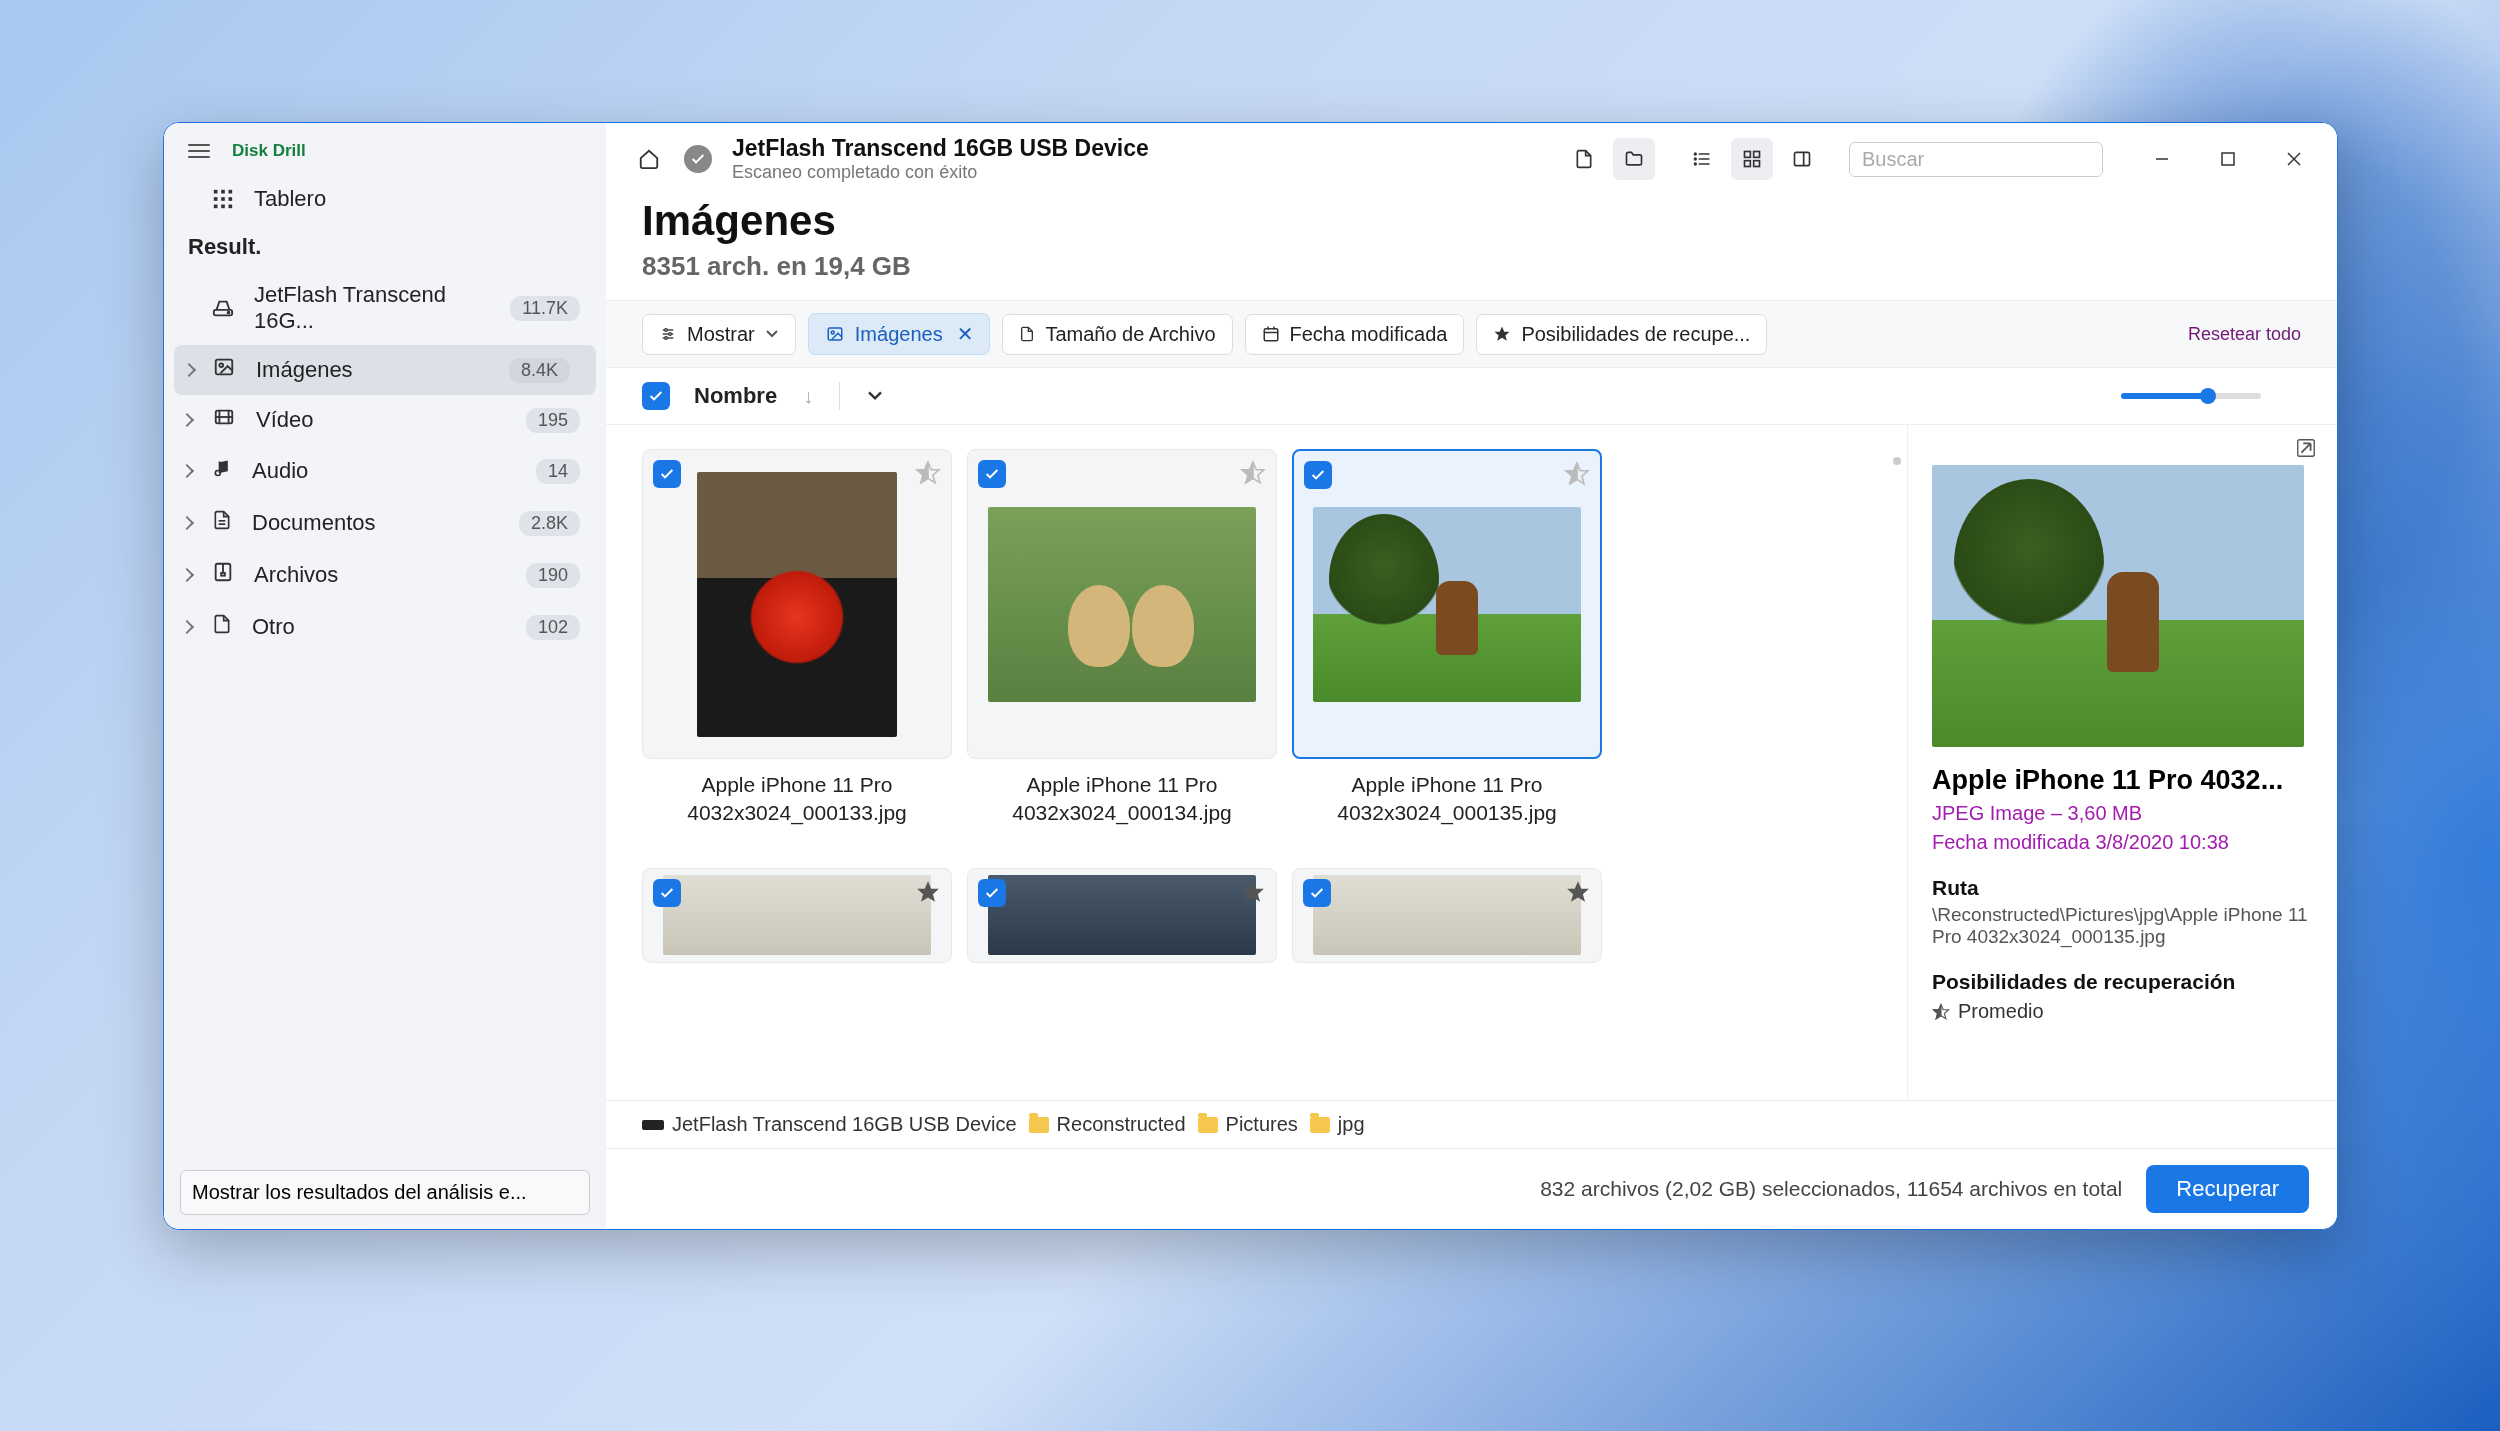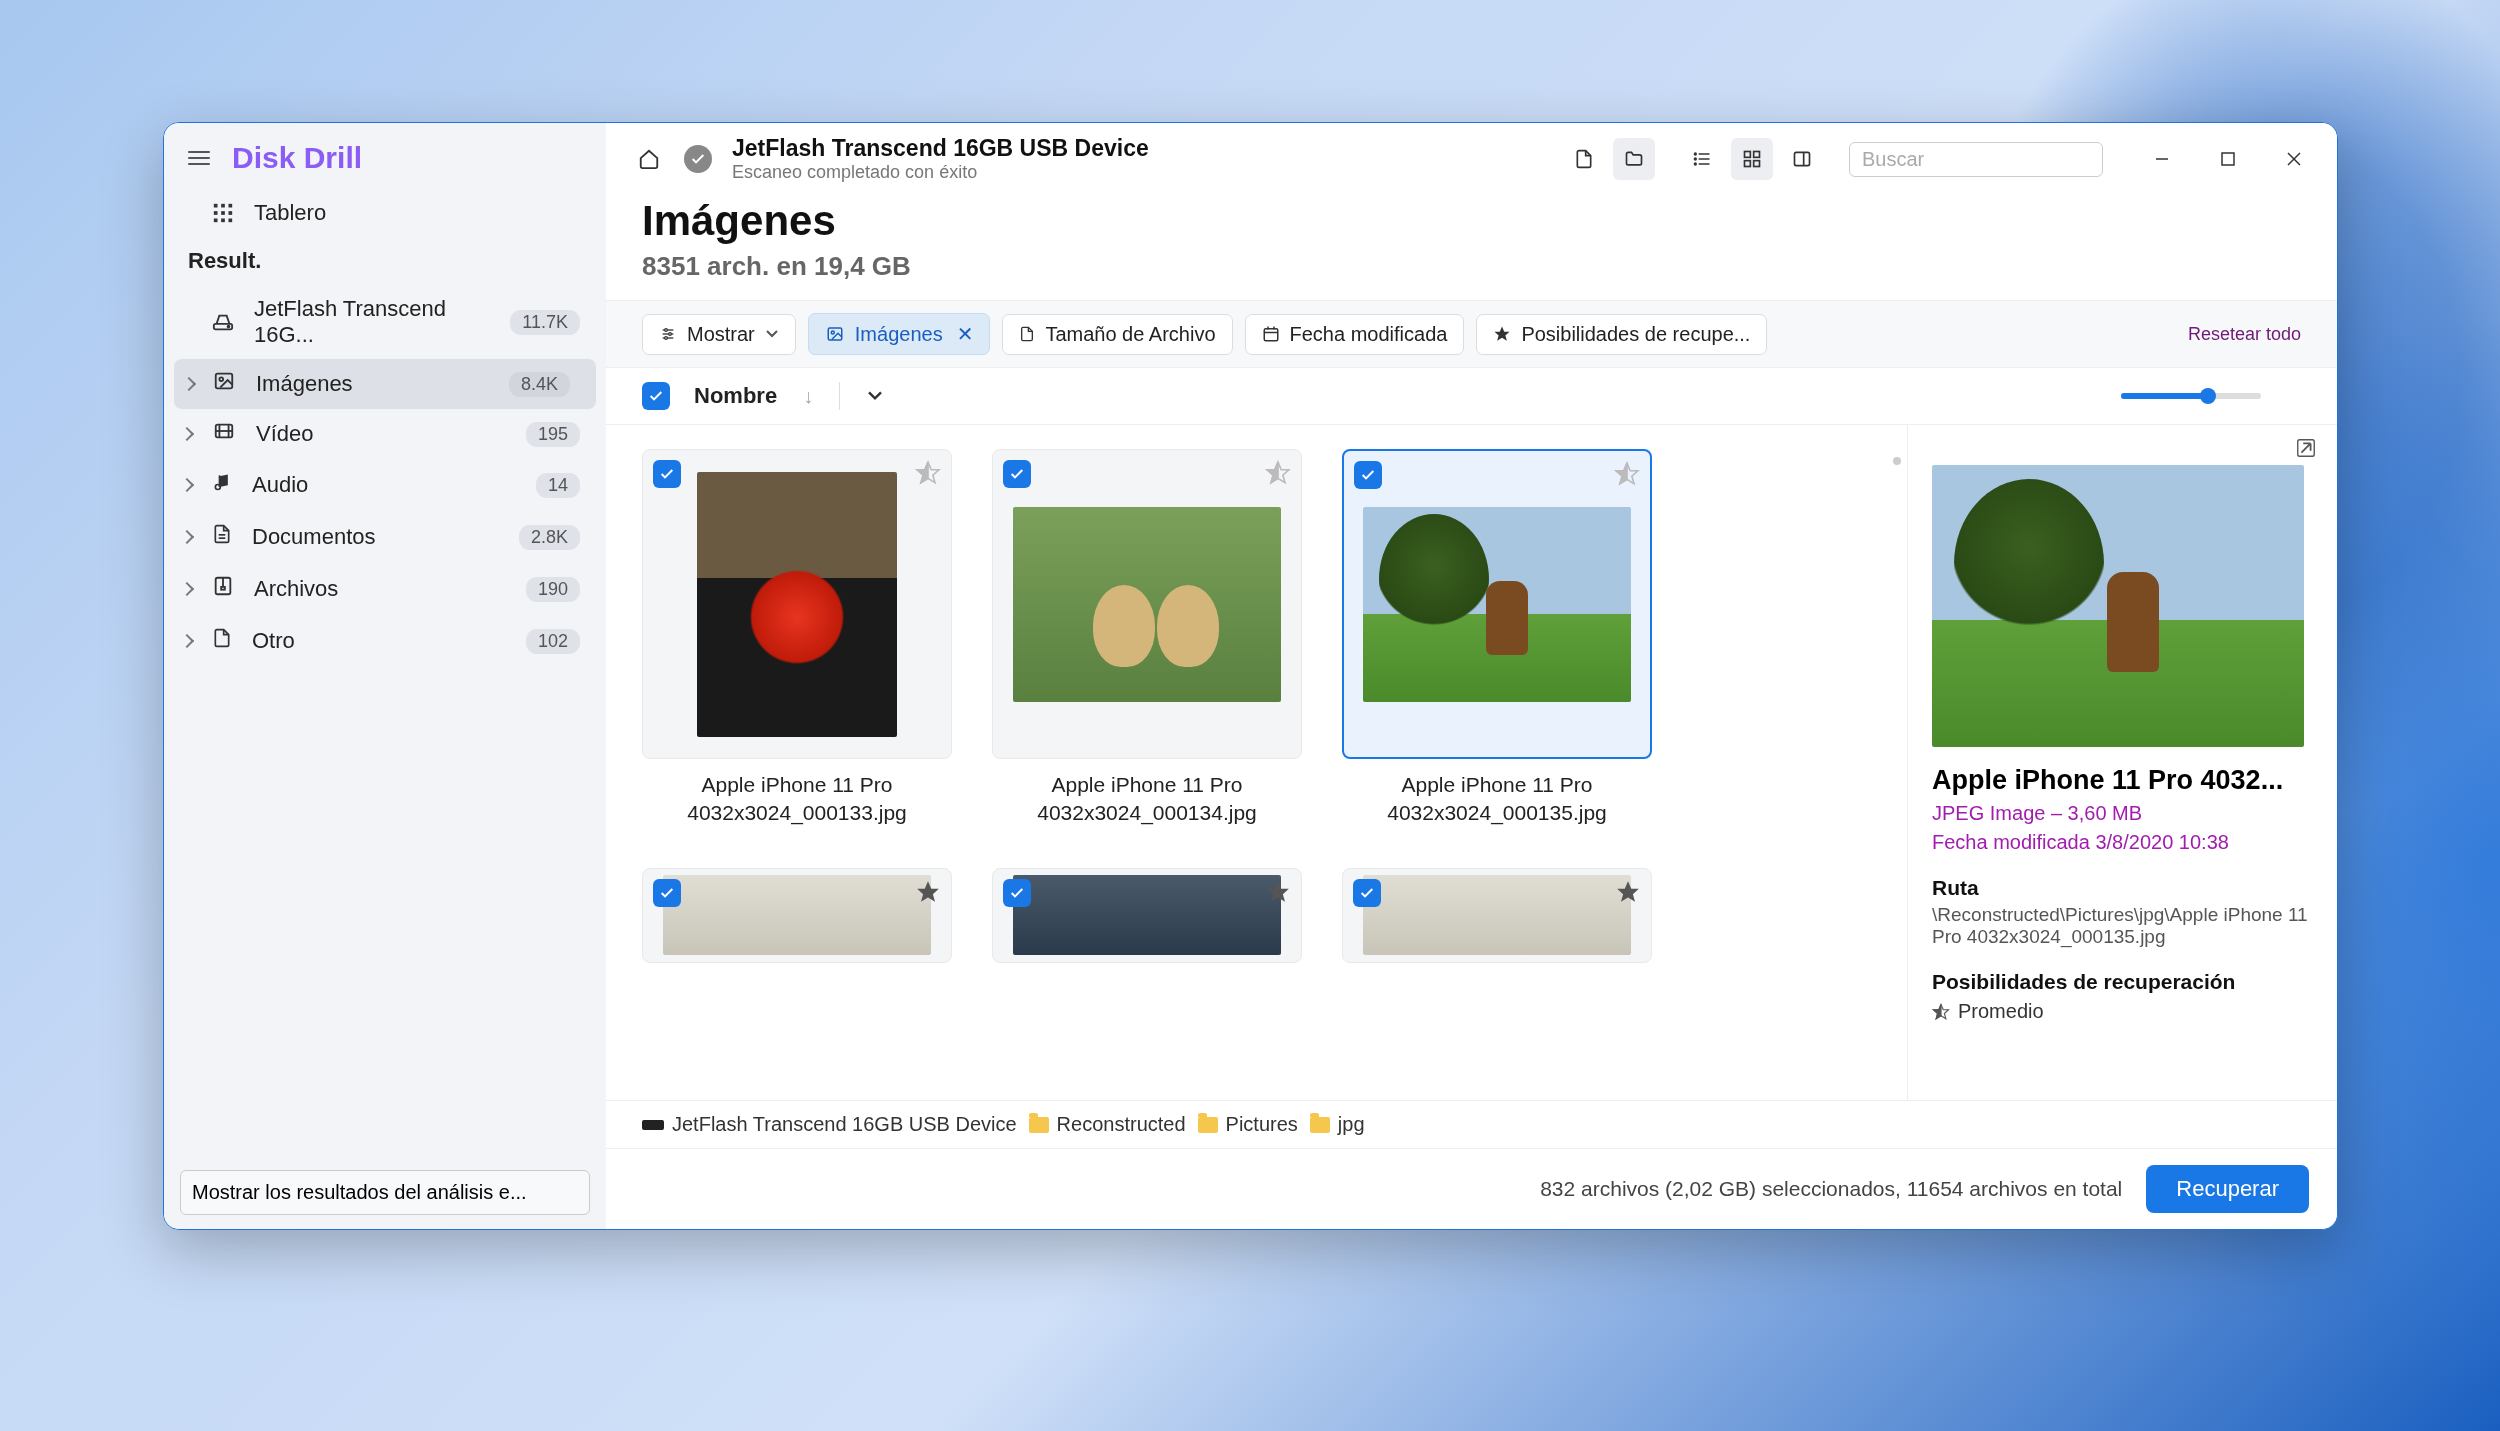--- a/index.html
+++ b/index.html
@@ -14,21 +14,21 @@
 }
 .window {
   position: absolute; left: 163px; top: 122px; width: 2175px; height: 1108px;
   background: #fff; border-radius: 16px; border: 1px solid #1e73dd;
   box-shadow: 0 20px 60px rgba(0,0,0,0.25); display: flex; overflow: hidden;
 }
 .sidebar { width: 442px; background: #f3f4f8; display: flex; flex-direction: column; }
 .sidebar-top { display: flex; align-items: center; gap: 22px; padding: 18px 24px 14px 24px; }
 .hamburger { display: flex; flex-direction: column; gap: 4px; cursor: pointer; }
 .hamburger span { width: 22px; height: 2px; background: #555; border-radius: 1px; }
-.app-title { font-size: 30px; font-weight: 600; color: #8b5cf6; }
+.app-title { font-size: 17px; font-weight: 600; color: #15803d; }
 .sb-item { display: flex; align-items: center; gap: 20px; padding: 11px 26px 11px 48px; font-size: 22px; color: #222; cursor: pointer; position: relative; }
 .sb-item.sel { background: #dde0e7; border-radius: 8px; margin: 0 10px; padding-left: 38px; }
 .sb-item.head { font-weight: 600; font-size: 22px; padding-left: 24px; cursor: default; }
 .sb-item.tab { }
 .chev { position: absolute; left: 18px; width: 10px; height: 10px; border-right: 2px solid #777; border-bottom: 2px solid #777; transform: rotate(-45deg); }
 .sb-item.sel .chev { left: 10px; }
 .pill { margin-left: auto; background: #dfe2e9; padding: 2px 12px; border-radius: 11px; font-size: 18px; color: #555; font-weight: 500; }
 .sb-item.sel .pill { background: #d2d5dd; }
 .sidebar-foot { margin-top: auto; padding: 14px 16px; }
 .sidebar-foot-btn { border: 1px solid #ccc; border-radius: 6px; padding: 10px 11px; font-size: 20px; background: #f8f9fb; cursor: pointer; white-space: nowrap; overflow: hidden; text-overflow: ellipsis; }
@@ -57,21 +57,21 @@
 .chk { width: 28px; height: 28px; background: #1a78e6; border-radius: 6px; display: flex; align-items: center; justify-content: center; cursor: pointer; }
 .chk svg { width: 16px; height: 16px; }
 .col-name { font-size: 22px; font-weight: 600; color: #222; margin-left: 6px; }
 .sort-arrow { color: #aaa; font-size: 20px; margin-left: 8px; }
 .vbar { width: 1px; height: 28px; background: #ddd; margin: 0 8px; }
 .zoom { margin-left: auto; width: 140px; height: 6px; background: #ddd; border-radius: 3px; position: relative; margin-right: 40px; }
 .zoom::before { content: ''; position: absolute; left: 0; top: 0; width: 62%; height: 100%; background: #1a78e6; border-radius: 3px; }
 .zoom::after { content: ''; position: absolute; left: 62%; top: -5px; width: 16px; height: 16px; background: #1a78e6; border-radius: 50%; transform: translateX(-50%); }
 .content-row { display: flex; flex: 1; overflow: hidden; }
 .grid-col { flex: 1; overflow: auto; padding: 24px 20px 0 36px; position: relative; }
-.grid { display: flex; flex-wrap: wrap; gap: 40px 40px; }
+.grid { display: flex; flex-wrap: wrap; gap: 40px 15px; }
 .card { width: 310px; }
 .thumb-box { position: relative; width: 310px; height: 310px; background: #f4f5f7; border: 1px solid #e8e9eb; border-radius: 8px; display: flex; align-items: center; justify-content: center; }
 .thumb-box.sel { border: 2px solid #1a78e6; background: #eaf3fd; }
 .thumb-box.short { height: 95px; }
 .thumb { width: 200px; height: 265px; background: #888; border-radius: 2px; overflow: hidden; }
 .thumb.wide { width: 268px; height: 195px; }
 .thumb.short-t { width: 268px; height: 80px; }
 .card-chk { position: absolute; left: 10px; top: 10px; }
 .card-star { position: absolute; right: 10px; top: 10px; color: #c5c5c5; cursor: pointer; }
 .card-star.fill { color: #555; }

